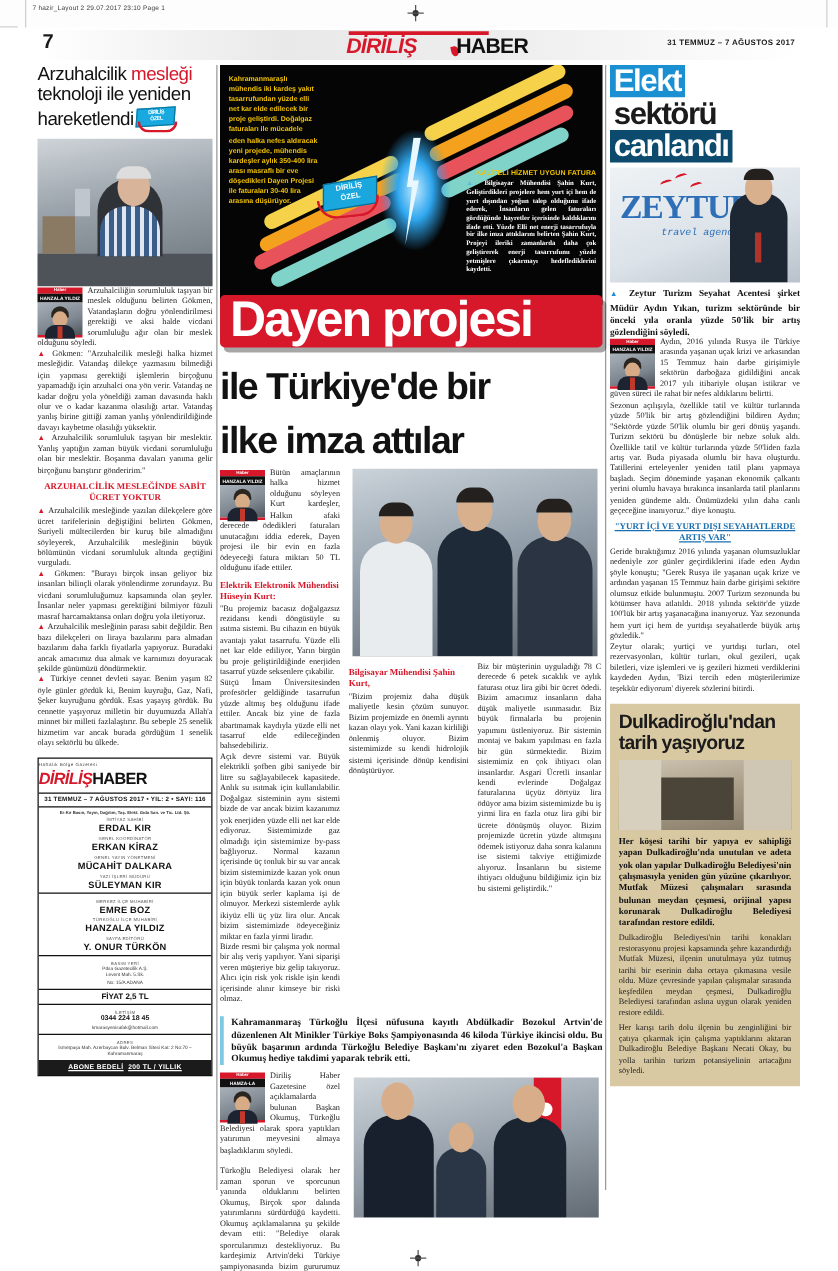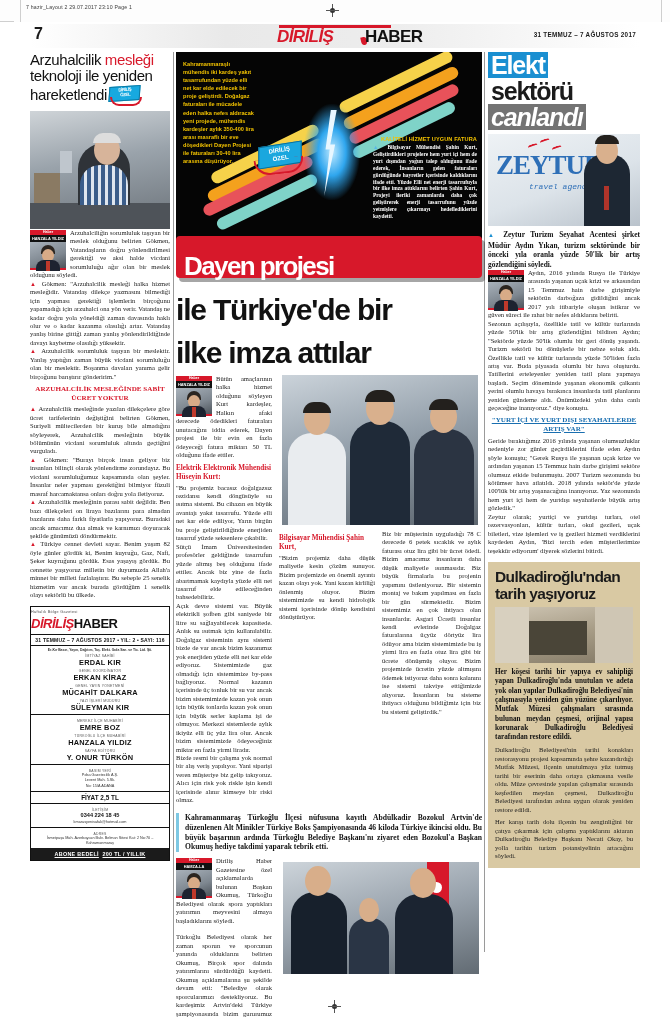--- a/index.html
+++ b/index.html
@@ -203,21 +203,21 @@
     position:relative; margin-top:-8px; width:306px; height:46px;
   }
   .redbar-head .bar {
     position:absolute; left:0; top:0; width:306px; height:42px;
     background:#d7182a; border-radius:4px;
     box-shadow:3px 4px 0 rgba(0,0,0,.35);
   }
   .redbar-head .txt {
     position:absolute; left:8px; top:-1px; width:296px;
     font-family:"Liberation Sans",sans-serif; font-weight:bold;
-    font-size:26px; line-height:43px; color:#fff; letter-spacing:-1.6px;margin-top:10px;
+    font-size:40px; line-height:43px; color:#fff; letter-spacing:-1.6px;
   }
   .blackhead {
     margin-top:12px; width:306px;
     font-family:"Liberation Sans",sans-serif; font-weight:bold;
     font-size:30px; line-height:31px; color:#121212; letter-spacing:-1.2px;
   }
 
   .ctr-cols { display:flex; gap:7px; margin-top:7px; }
   .ctr-col { width:96px; }
   .ctr-col.wide { width:99px; }
@@ -269,21 +269,21 @@
   .spor-photo .f2{position:absolute;left:76px;bottom:52px;width:20px;height:24px;border-radius:50%;background:#d8ae8a;}
   .spor-photo .f3{position:absolute;left:127px;bottom:76px;width:26px;height:30px;border-radius:50%;background:#d8ae8a;}
 
   
   .blue-head {
     font-family:"Liberation Sans",sans-serif; font-weight:bold;
     font-size:25px; line-height:26px; letter-spacing:-1.2px;
   }
   .blue-head .l1 { background:#1a8fd1; color:#fff; display:inline-block; padding:0 3px; }
   .blue-head .l2 { background:#fff; color:#1b1b1b; display:inline-block; padding:0 3px; }
-  .blue-head .l3 { background:#737373; color:#fff; display:inline-block; padding:0 3px;font-style:italic; }
+  .blue-head .l3 { background:#0c4a6e; color:#fff; display:inline-block; padding:0 3px; }
   .zey-photo {
     width:152px; height:92px; margin-top:4px; position:relative; overflow:hidden;
     background:linear-gradient(160deg,#eef2f5 0%,#dce3e9 55%,#b9c2cb 100%);
   }
   .zey-photo .logo {
     position:absolute; left:8px; top:16px;
     font-family:"Liberation Serif",serif; font-weight:bold;
     font-size:27px; color:#2e6fb7; letter-spacing:-1px;
   }
   .zey-photo .tagline {

